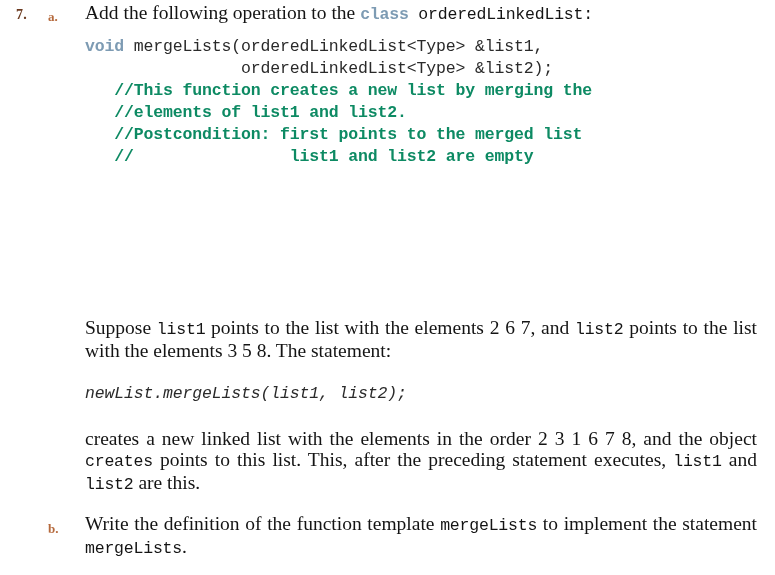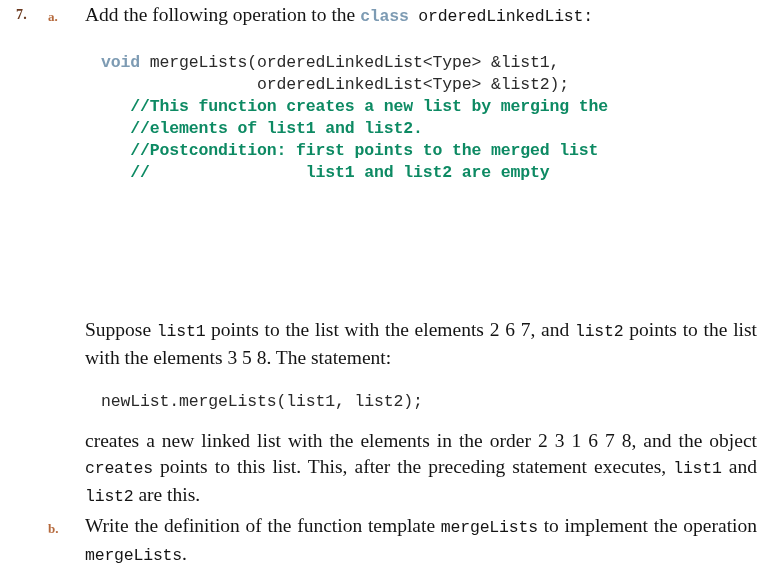--- a/index.html
+++ b/index.html
@@ -42,39 +42,39 @@
     font-weight: bold;
     font-size: 13px;
     color: #b5693c;
   }
   .sub-letter.a { top: 9px; }
   .sub-letter.b { top: 521px; }
 
   p.body {
     margin: 0;
     font-size: 19.5px;
-    line-height: 26px;
+    line-height: 21px;
     text-align: left;
     color: #141414;
   }
 
   p.body.justify {
     text-align: justify;
     text-align-last: left;
   }
 
   .mono {
     font-family: "Liberation Mono", "DejaVu Sans Mono", monospace;
     font-size: 16.5px;
     letter-spacing: -0.2px;
   }
 
   
   pre.code {
-    margin: 16px;
+    margin: 0;
     font-family: "Liberation Mono", "DejaVu Sans Mono", monospace;
     font-size: 16.5px;
     line-height: 22px;
     color: #2a2a2a;
     white-space: pre;
     letter-spacing: -0.15px;
   }
 
   .kw {
     color: #7d9bb3;
@@ -87,21 +87,21 @@
   }
 
   
   .blk { position: absolute; left: 85px; }
 
   #line-intro   { top: 2px;   width: 676px; }
   #code-decl    { top: 36px;  }
   #line-consider{ top: 198px; width: 676px; }
   #code-vars    { top: 236px; }
   #para-suppose { top: 317px; width: 672px; }
-  #code-call    { top: 375px; }
+  #code-call    { top: 383px; font-style: italic; }
   #para-creates { top: 428px; width: 672px; }
   #para-write   { top: 513px; width: 672px; }
 </style>
 </head>
 <body>
 
 <div class="page">
 
   <div class="ex-number">7.</div>
 
@@ -119,15 +119,15 @@
 <span class="cmt">   //                list1 and list2 are empty</span></pre>
 
 
 
   <p class="body justify blk" id="para-suppose"><span>Suppose </span><span class="mono">list1</span><span> points to the list with the elements 2 6 7, and </span><span class="mono">list2</span><span> points to the list with the elements 3 5 8. The statement:</span></p>
 
   <pre class="code blk" id="code-call">newList.mergeLists(list1, list2);</pre>
 
   <p class="body justify blk" id="para-creates"><span>creates a new linked list with the elements in the order 2 3 1 6 7 8, and the object </span><span class="mono">creates</span><span> points to this list. This, after the preceding statement executes, </span><span class="mono">list1</span><span> and </span><span class="mono">list2</span><span> are this.</span></p>
 
-  <p class="body justify blk" id="para-write"><span>Write the definition of the function template </span><span class="mono">mergeLists</span><span> to implement the operation </span><span class="mono">mergeLists</span><span>.</span></p>
+  <p class="body justify blk" id="para-write"><span>Write the definition of the function template </span><span class="mono">mergeLists</span><span> to implement the statement </span><span class="mono">mergeLists</span><span>.</span></p>
 
 </div>
 
 </body></html>

